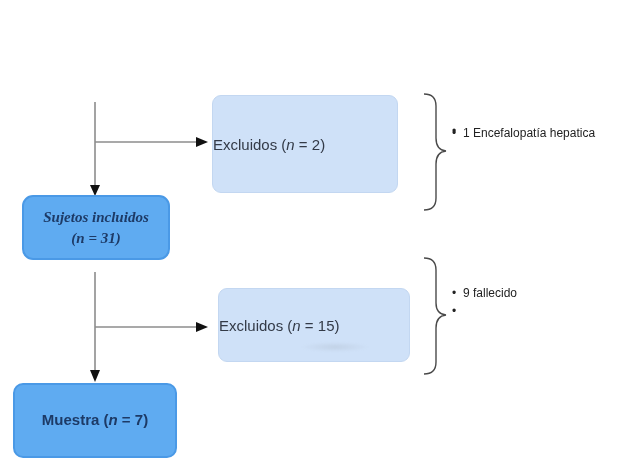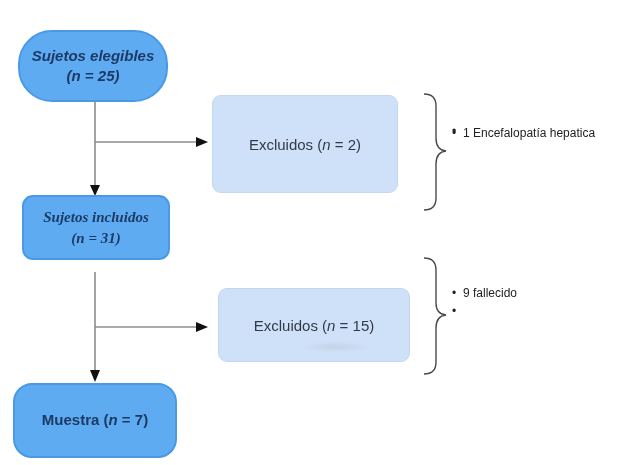--- a/index.html
+++ b/index.html
@@ -8,23 +8,23 @@
     font-family:"Liberation Sans","DejaVu Sans",sans-serif;overflow:hidden;
   }
   .node{
     position:absolute;display:flex;flex-direction:column;align-items:center;
     justify-content:center;text-align:center;box-sizing:border-box;
     background:#5fabf1;border:2px solid #4a99e6;color:#1d3a66;
     font-size:15px;line-height:1.35;
   }
   .node--pill{border-radius:34px;font-style:italic;font-weight:bold;}
   .node--round{border-radius:11px;font-style:italic;font-weight:bold;}
-  .node--sample{border-radius:19px;font-weight:bold;}
+  .node--sample{border-radius:10px;font-weight:bold;}
   .sidebox{
-    position:absolute;display:flex;align-items:center;justify-content:center;
+    position:absolute;display:flex;align-items:center;
     box-sizing:border-box;background:#cfe1f8;border:1px solid #c3d7f1;
     border-radius:9px;color:#333a47;font-size:15px;
   }
   .nvar{font-style:italic;}
   .reasons{
     position:absolute;margin:0;padding:0;list-style:none;
     font-size:12px;line-height:1.32;color:#222222;
   }
   .reasons li{position:relative;padding-left:11px;margin-bottom:2px;}
   .reasons li .bullet{position:absolute;left:0;top:0;}
@@ -52,24 +52,20 @@
     <polygon points="90,370 100,370 95,382" fill="#111111"></polygon>
 
     <line x1="95" y1="327" x2="197" y2="327" stroke="#8c8c8c" stroke-width="1.6"></line>
     <polygon points="196,322 196,332 208,327" fill="#111111"></polygon>
 
     <path d="M 424 94 Q 436 94 436 106 L 436 138 Q 436 150 446 151 Q 436 152 436 164 L 436 198 Q 436 210 424 210" fill="none" stroke="#4a4a4a" stroke-width="1.4"></path>
 
     <path d="M 424 258 Q 436 258 436 270 L 436 303 Q 436 314 446 315 Q 436 316 436 328 L 436 362 Q 436 374 424 374" fill="none" stroke="#4a4a4a" stroke-width="1.4"></path>
   </svg>
 
-  <div class="node node--pill" style="left:18px;top:30px;width:150px;height:72px;">
-    <span>Sujetos elegibles</span>
-    <span>(n = 25)</span>
-  </div>
 
   <div class="sidebox" style="left:212px;top:95px;width:186px;height:98px;">
     <span><span>Excluidos (</span><span class="nvar">n</span><span> = 2)</span></span>
   </div>
 
   <div class="node node--round" style="left:22px;top:195px;width:148px;height:65px;font-family:Liberation Serif, serif;">
     <span>Sujetos incluidos</span>
     <span>(n = 31)</span>
   </div>
 

